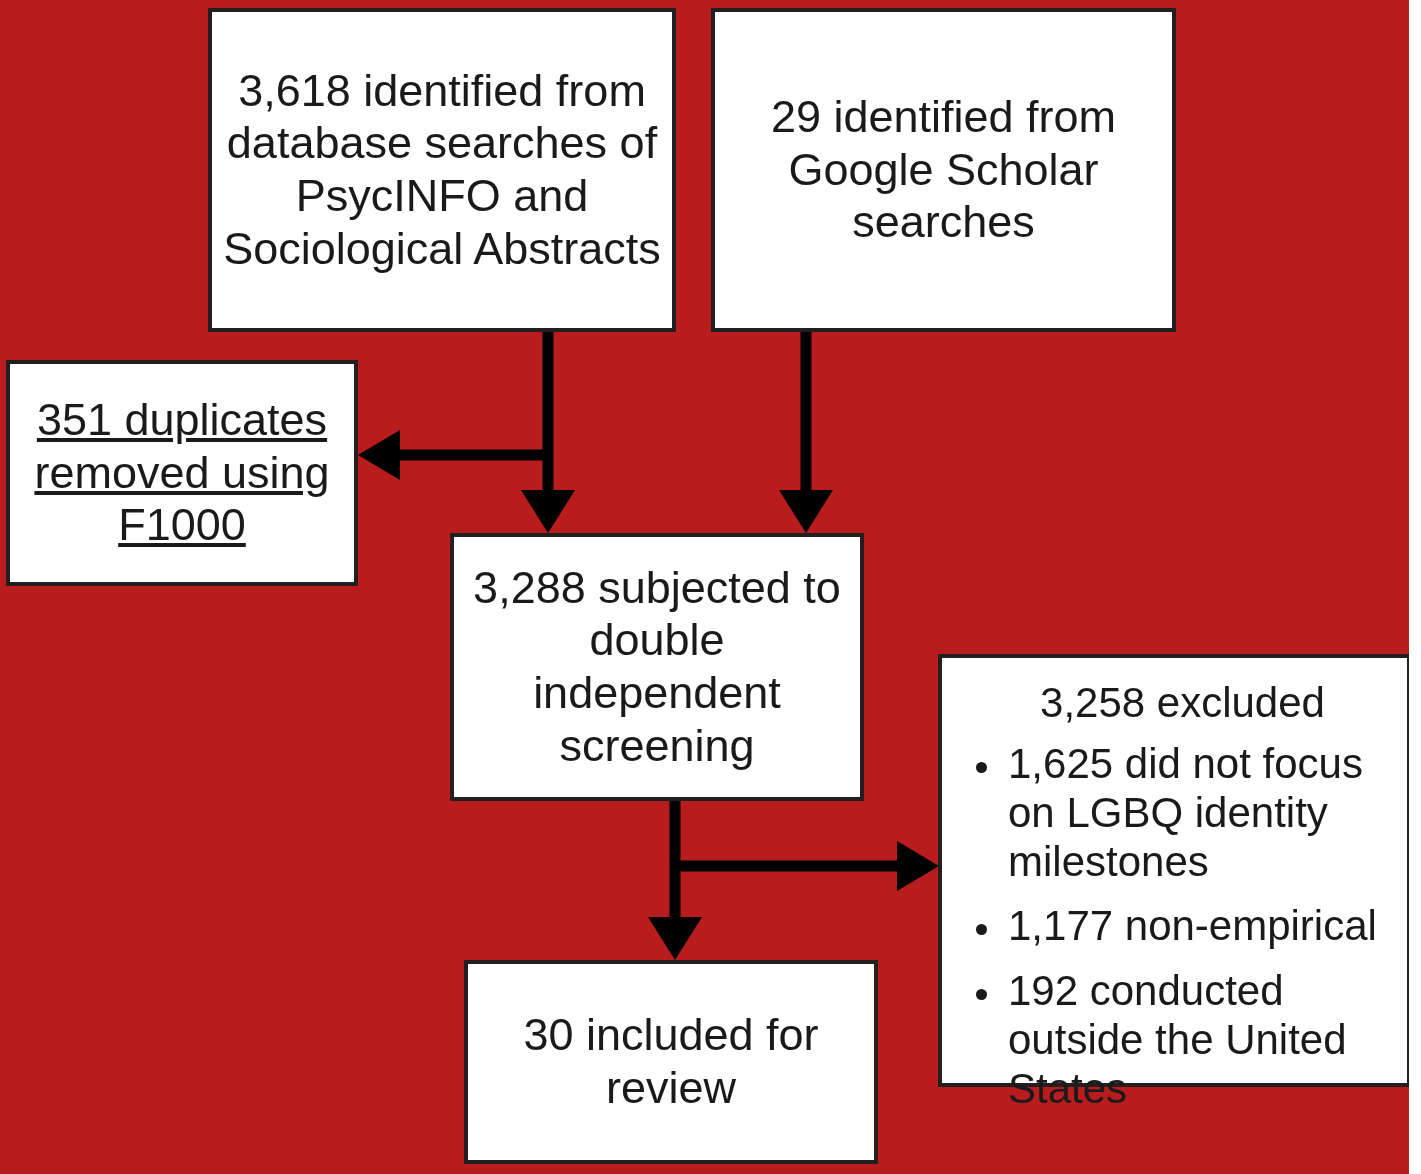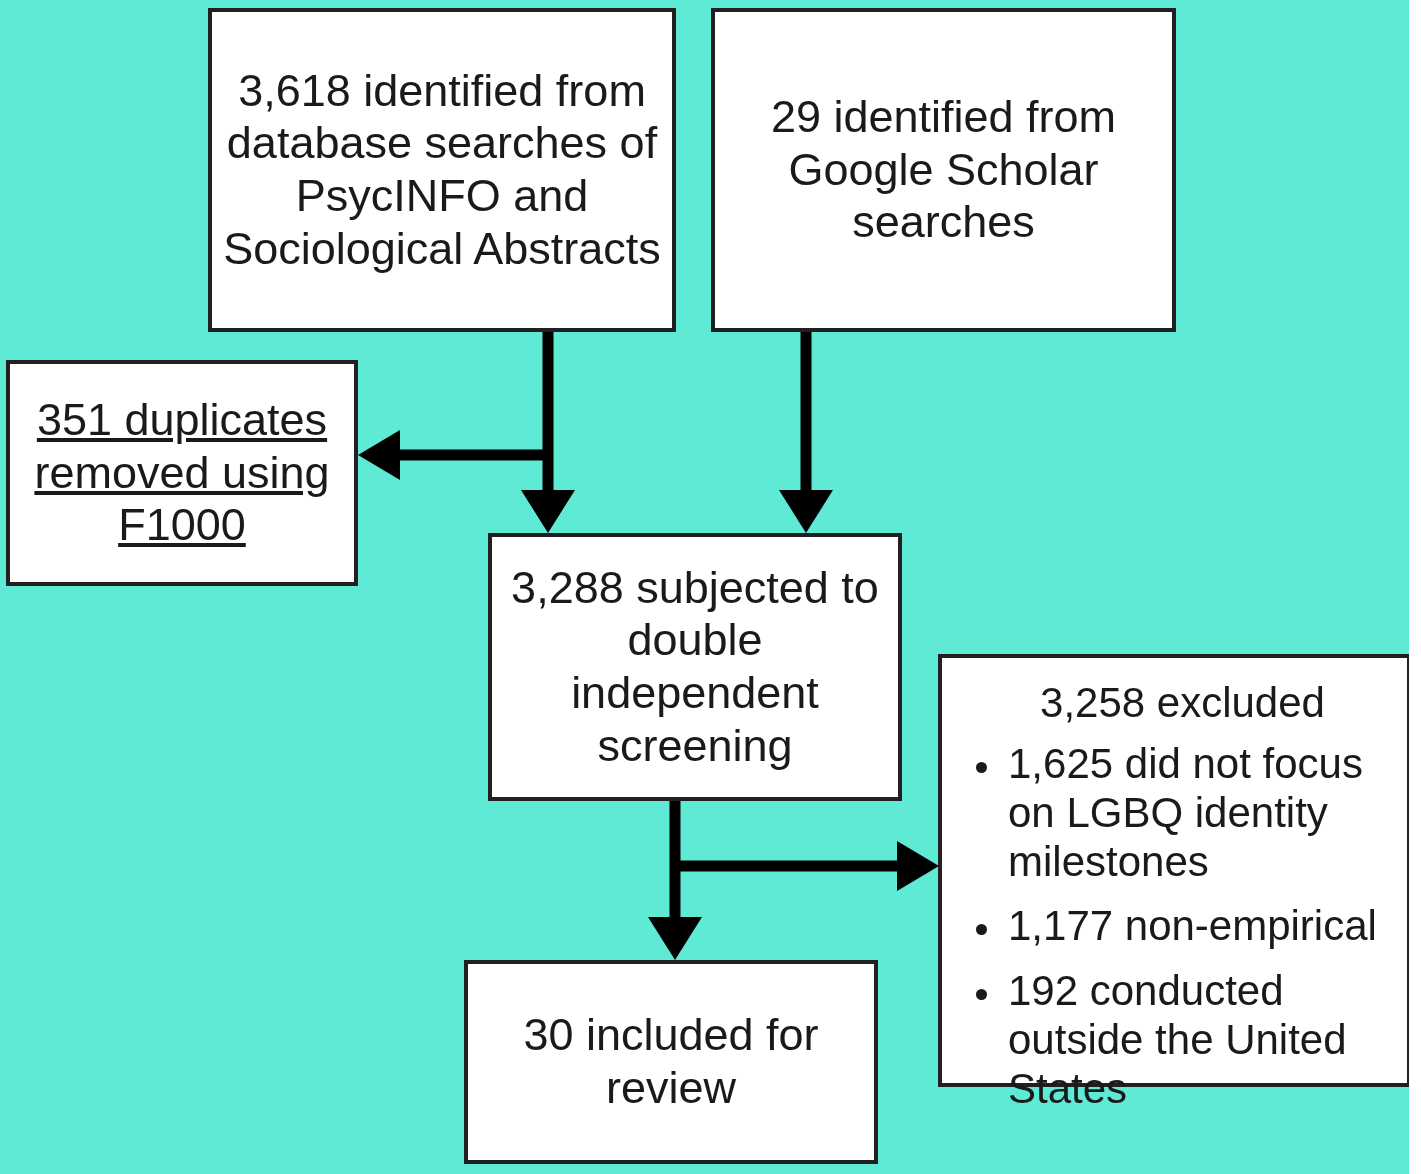--- a/index.html
+++ b/index.html
@@ -9,21 +9,21 @@
     background: #ffffff;
   }
   body {
     font-family: "Liberation Sans", "DejaVu Sans", sans-serif;
     color: #000000;
   }
   #diagram {
     position: relative;
     width: 1409px;
     height: 1174px;
-    background: #5eead4;
+    background: #b91c1c;
     overflow: hidden;
   }
   .node {
     position: absolute;
     box-sizing: border-box;
     border: 4px solid #231f20;
     background: #ffffff;
     display: flex;
     align-items: center;
     justify-content: center;
@@ -44,21 +44,21 @@
   #node-google-scholar {
     left: 711px; top: 8px; width: 465px; height: 324px;
     font-size: 45px;
   }
   #node-duplicates {
     left: 6px; top: 360px; width: 352px; height: 226px;
     font-size: 45px;
     text-decoration: underline;
   }
   #node-screening {
-    left: 488px; top: 533px; width: 414px; height: 268px;
+    left: 450px; top: 533px; width: 414px; height: 268px;
     font-size: 45px;
   }
   #node-excluded {
     left: 938px; top: 654px; width: 473px; height: 433px;
     font-size: 42px;
     display: block;
     padding: 18px 14px 10px 24px;
   }
   #node-included {
     left: 464px; top: 960px; width: 414px; height: 204px;

